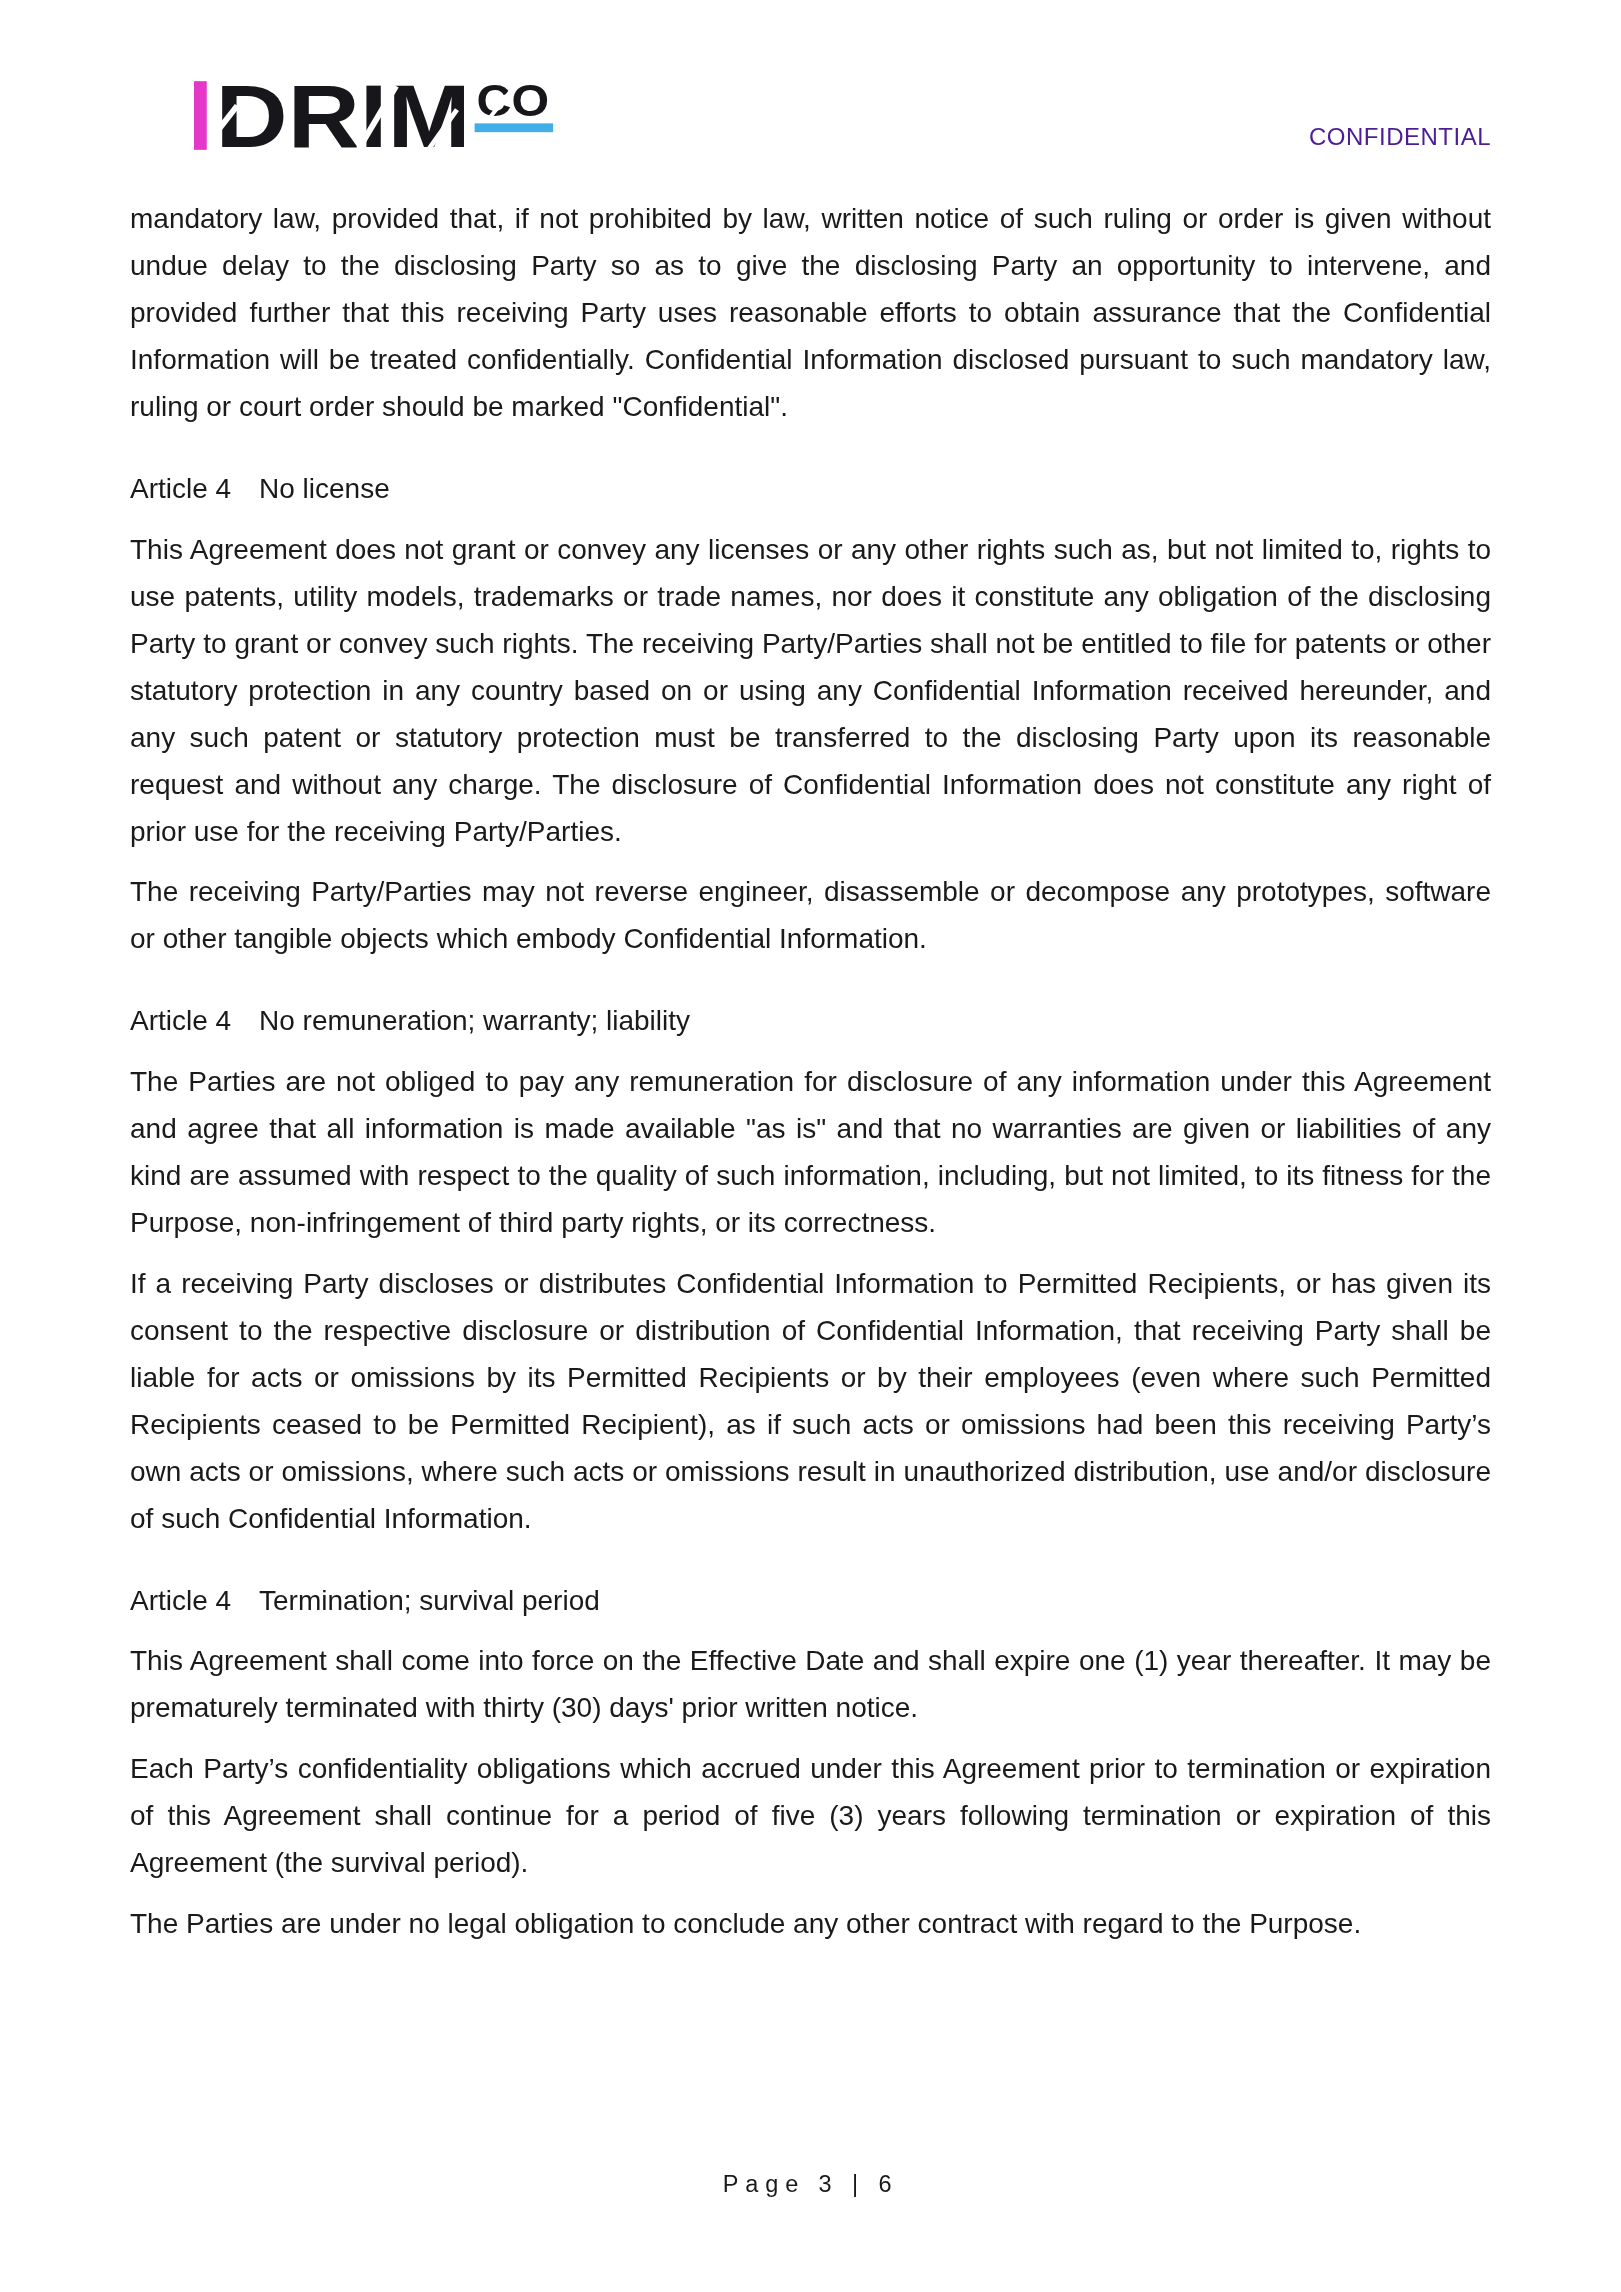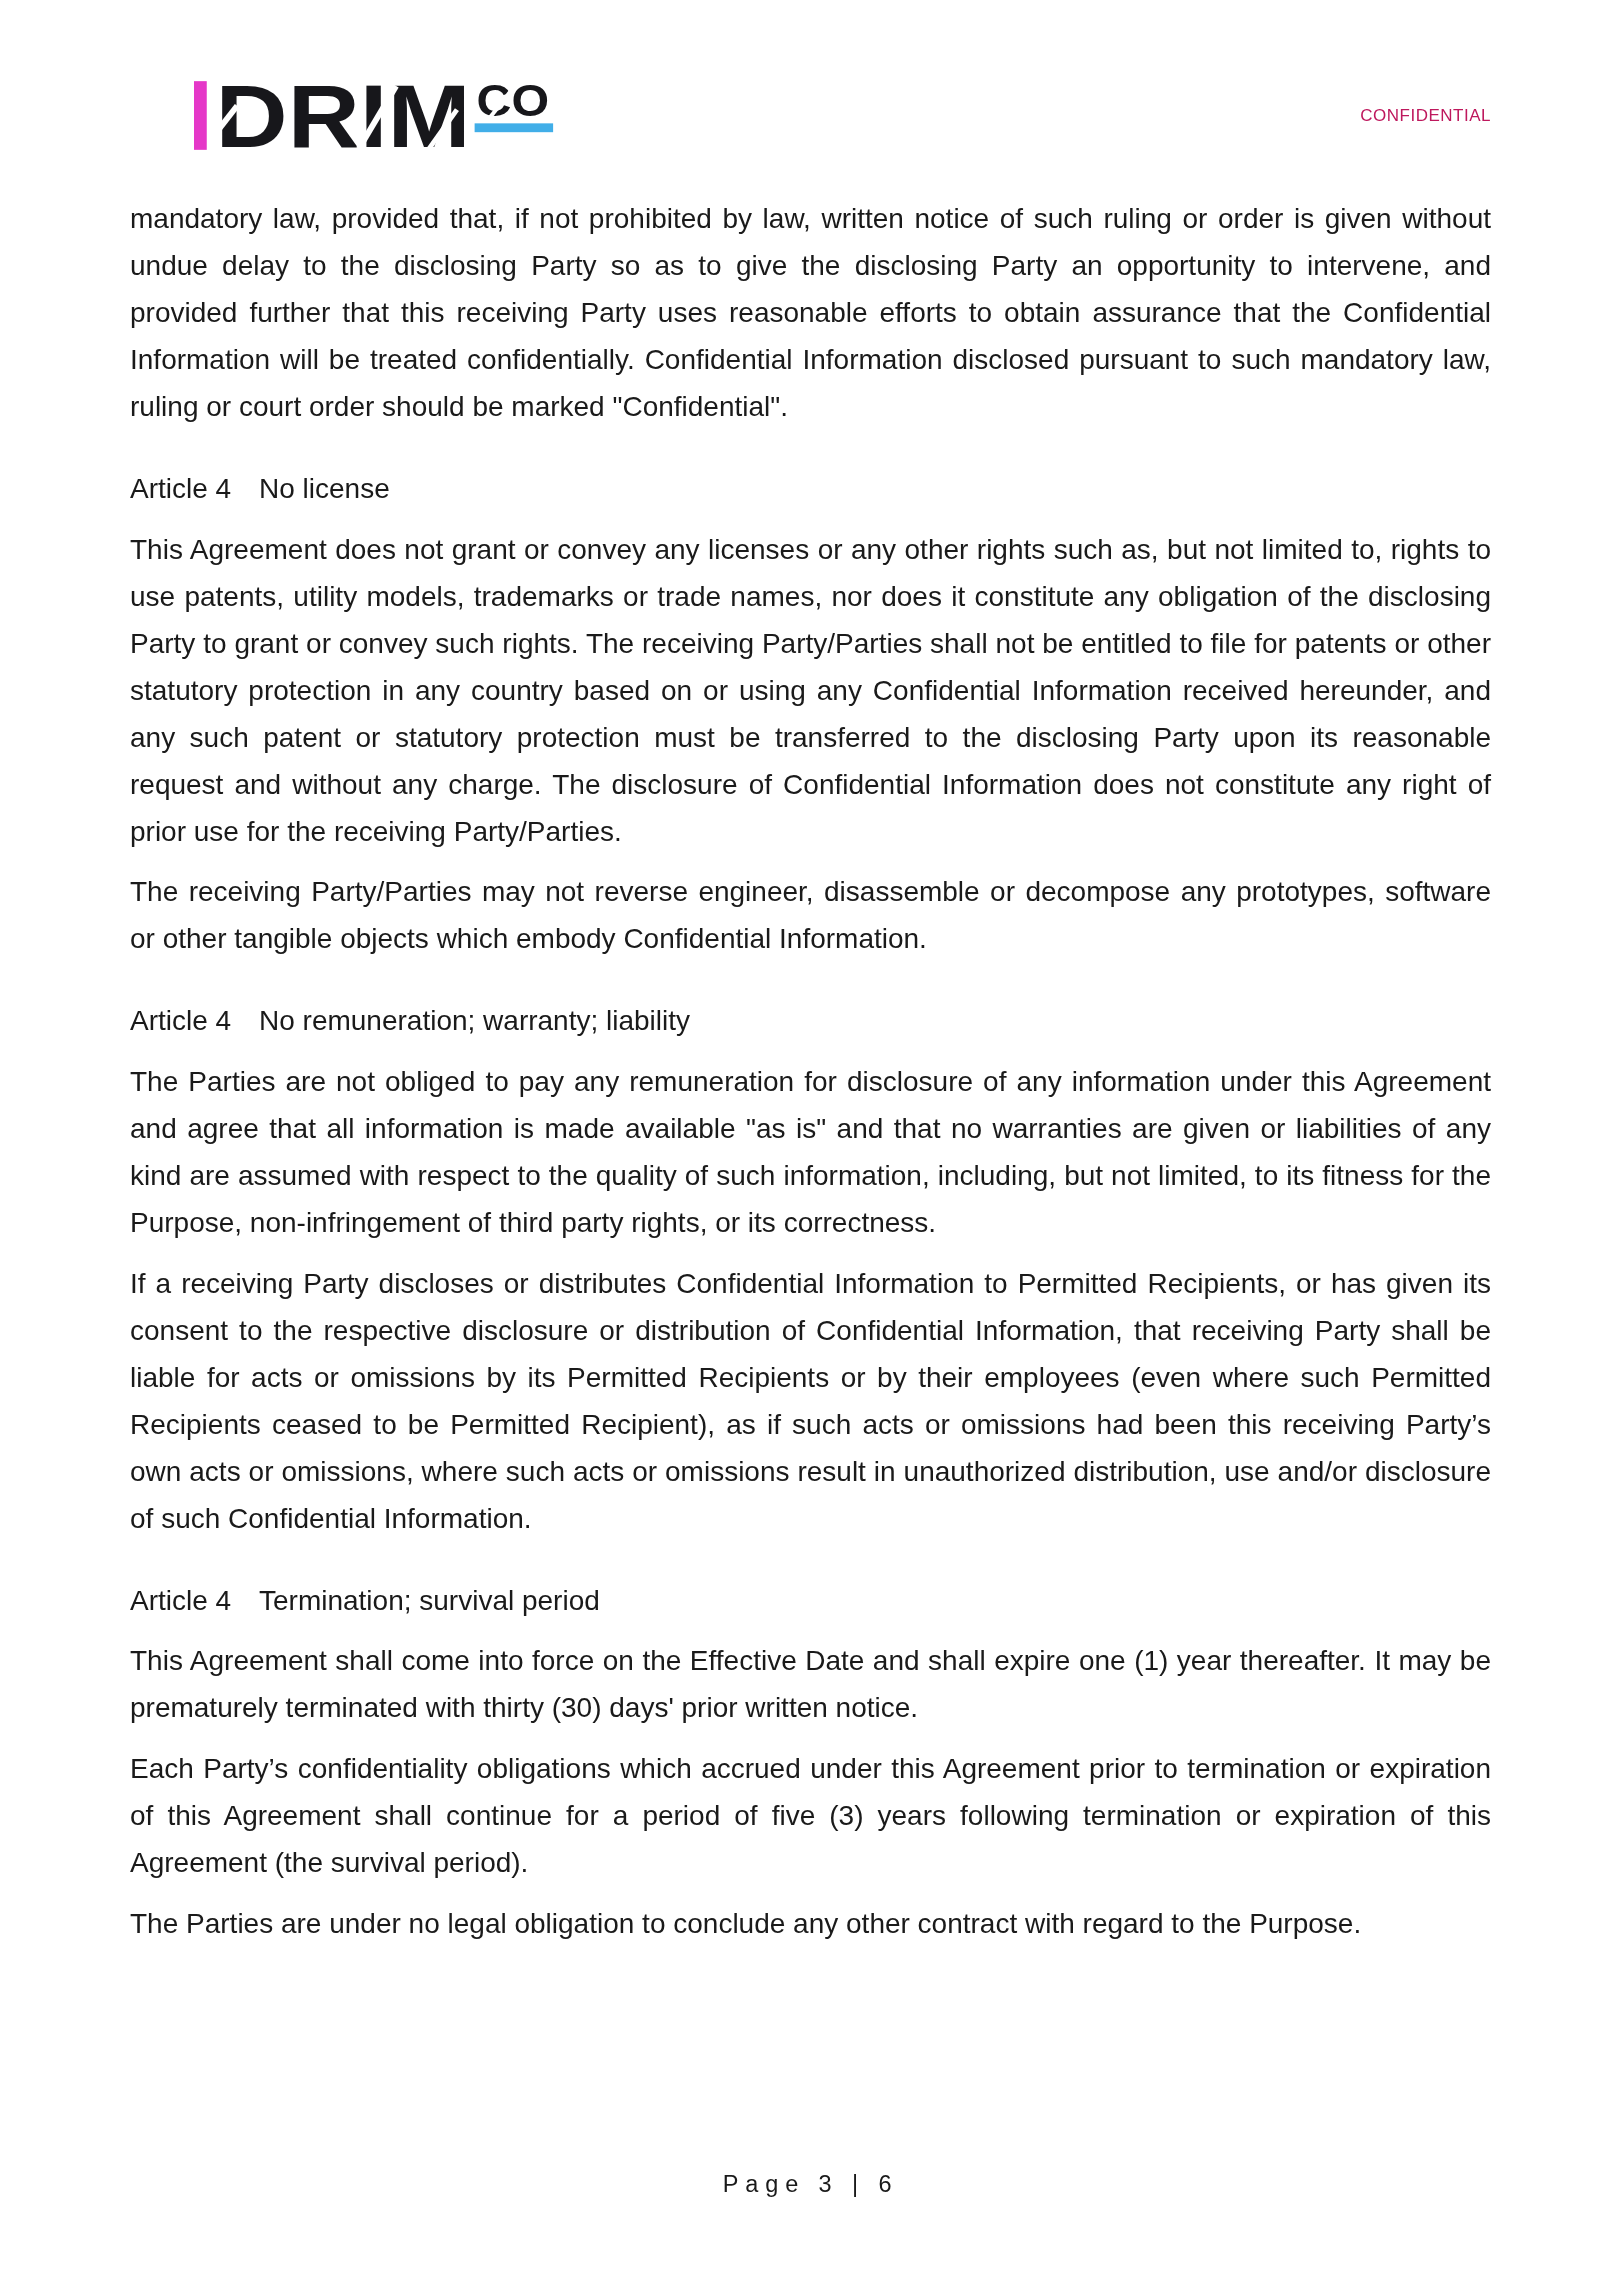--- a/index.html
+++ b/index.html
@@ -13,32 +13,32 @@
     position: relative;
     width: 1621px;
     height: 2293px;
     background: #ffffff;
     overflow: hidden;
   }
   .header {
     padding-top: 80px;
     display: flex;
     justify-content: space-between;
-    align-items: center;
+    align-items: flex-end;
   }
   .logo {
     margin-left: 194px;
     line-height: 0;
   }
   .confidential {
     margin-right: 130px;
     margin-top: 1px;
-    font-size: 17px;
+    font-size: 24px;
     letter-spacing: 0.5px;
-    color: #be185d;
+    color: #4c1d95;
   }
   .content {
     margin: 44px 130px 0 130px;
     font-size: 28px;
     line-height: 47px;
     text-align: justify;
   }
   .content p { margin: 0 0 13.7px 0; }
   .article-heading {
     display: flex;

